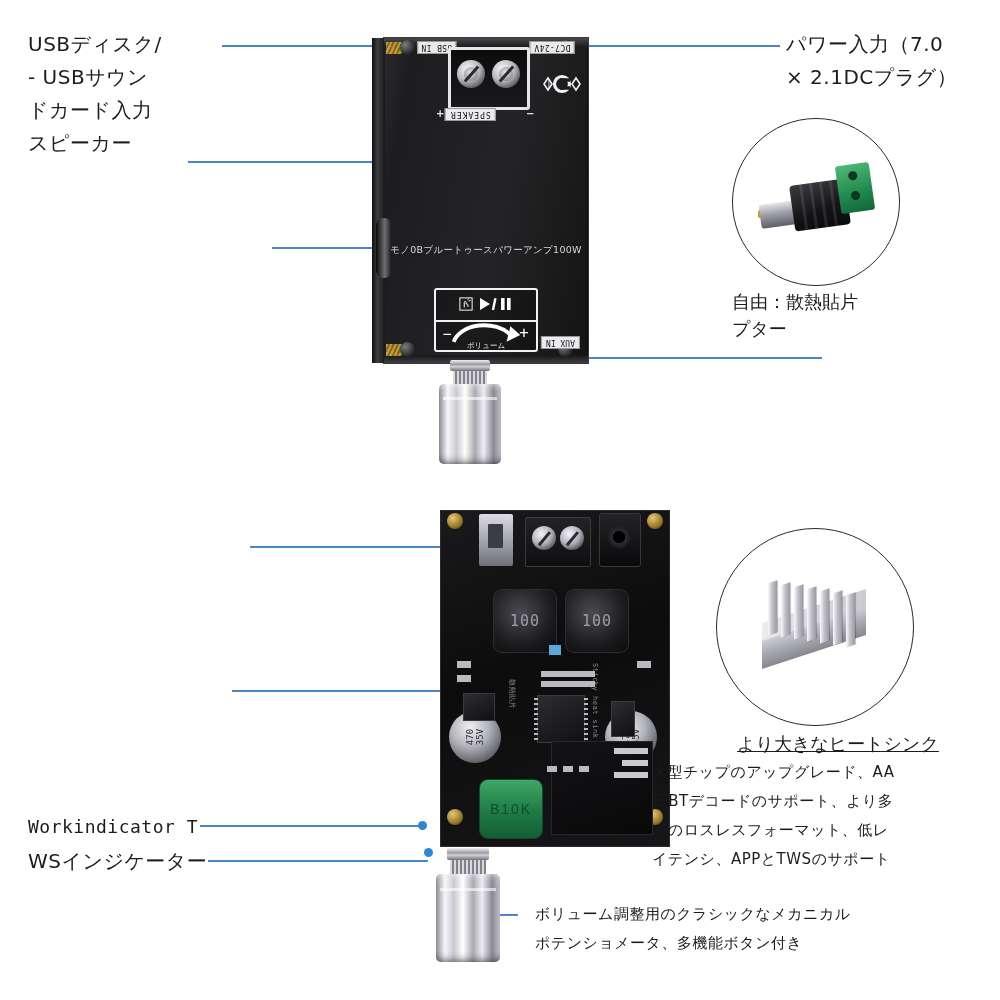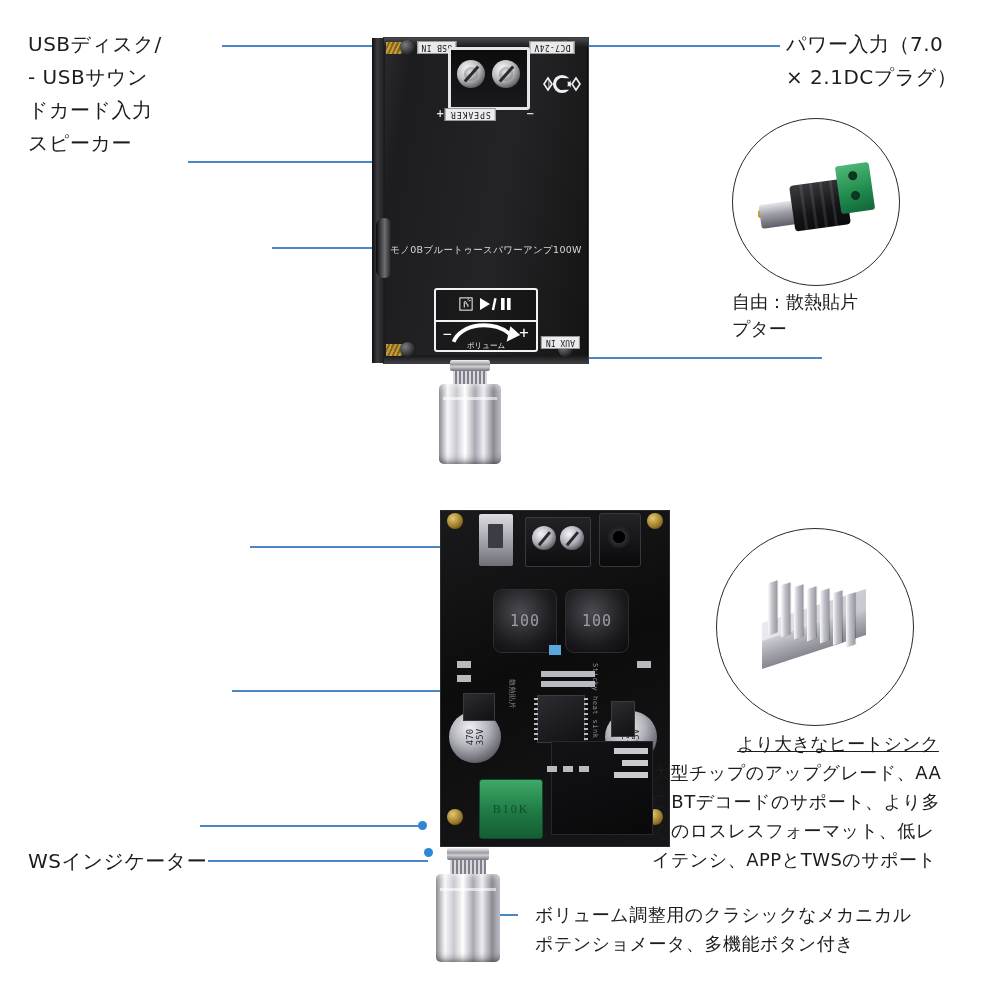--- a/index.html
+++ b/index.html
@@ -3,21 +3,21 @@
 <meta charset="utf-8">
 <title>Amplifier Board Infographic</title>
 <style>
   html,body{margin:0;padding:0;background:#fff;}
   body{width:1000px;height:1000px;position:relative;overflow:hidden;
        font-family:"DejaVu Sans","Liberation Sans",sans-serif;color:#1a1a1a;}
   #stage{position:absolute;inset:0;width:1000px;height:1000px;}
 
   .cap{position:absolute;font-size:20px;line-height:33px;white-space:pre-line;
        letter-spacing:.5px;color:#1c1c1c;}
-  .cap.small{font-size:18px;line-height:29px;}
+  .cap.small{font-size:15px;line-height:29px;}
   .cap.mono{font-family:"DejaVu Sans Mono","Liberation Mono",monospace;font-size:18px;}
 
   
   .ln{position:absolute;background:#4a87c4;}
   .ln.h{height:1.6px;}
   .ln.v{width:1.6px;}
   .ln.thick{background:#1f6fb5;}
   .ln.h.thick{height:5px;}
   .ln.v.thick{width:5px;}
   .dot{position:absolute;width:9px;height:9px;border-radius:50%;
@@ -112,25 +112,25 @@
        background:radial-gradient(circle at 42% 36%,#4a4a50,#1b1b1e 62%,#0b0b0c);
        border:1px solid #2d2d31;color:#9d9da5;font-size:15px;
        display:flex;align-items:center;justify-content:center;
        font-family:"DejaVu Sans Mono","Liberation Mono",monospace;letter-spacing:1px;}
   .ecap{position:absolute;top:200px;width:52px;height:52px;border-radius:50%;
        background:radial-gradient(circle at 40% 32%,#f0f0f4,#b4b4bc 40%,#5b5b63 78%,#25252a);
        color:#2a2a30;font-size:9px;line-height:10px;text-align:center;
        display:flex;align-items:center;justify-content:center;
        font-family:"DejaVu Sans Mono","Liberation Mono",monospace;}
   .ecap span{transform:rotate(-90deg);white-space:pre-line;}
-  .pot{position:absolute;left:38px;top:268px;width:62px;height:58px;border-radius:3px;
+  .pot{position:absolute;left:38px;top:268px;width:62px;height:58px;border-radius:9px;
        background:linear-gradient(180deg,#3fa867,#1f7a45 55%,#145e34);
-       border:1px solid #0f4a29;color:#0e4f2c;font-size:12px;
+       border:1px solid #0f4a29;color:#0e4f2c;font-size:14px;
        display:flex;align-items:center;justify-content:center;letter-spacing:2px;
-       font-family:Liberation Serif, serif;}
+       font-family:Liberation Sans, sans-serif;}
   .btmod{position:absolute;left:110px;top:230px;width:100px;height:92px;
        background:linear-gradient(160deg,#131316,#09090a);border:1px solid #28282c;}
   .btmod .ant{position:absolute;right:4px;top:6px;width:34px;height:6px;background:#c9c9cf;}
   .ic{position:absolute;background:linear-gradient(150deg,#2c2c31,#111114);border:1px solid #3a3a40;}
   .ic.pins:before,.ic.pins:after{content:"";position:absolute;top:2px;bottom:2px;width:4px;
        background:repeating-linear-gradient(180deg,#b9b9c0 0 2px,transparent 2px 5px);}
   .ic.pins:before{left:-4px;} .ic.pins:after{right:-4px;}
   .smd{position:absolute;background:#b9b9c0;}
   .pcbtxt{position:absolute;color:#8e8e96;font-size:7px;letter-spacing:.5px;
        font-family:"DejaVu Sans Mono","Liberation Mono",monospace;white-space:nowrap;}
@@ -361,20 +361,21 @@
     <div class="smd" style="left:138px;top:255px;width:10px;height:6px;"></div>
     <div class="smd" style="left:108px;top:134px;width:12px;height:10px;background:#5aa7e0;"></div>
   </div>
 
   <div class="knob" style="left:425px;top:848px;width:86px;height:120px;">
     <div class="nut" style="top:0;width:42px;height:12px;border-radius:2px;"></div>
     <div class="ring" style="top:12px;width:36px;height:14px;"></div>
     <div class="body" style="top:26px;width:64px;height:88px;"></div>
   </div>
 
+  <div class="cap mono" style="left:28px;top:810px;width:230px;">Workindicator T</div>
   <div class="cap" style="left:28px;top:845px;width:240px;">WSインジケーター</div>
   <div class="cap small" style="left:652px;top:758px;width:348px;">大型チップのアップグレード、AA
 C BTデコードのサポート、より多
 くのロスレスフォーマット、低レ
 イテンシ、APPとTWSのサポート</div>
   <div class="cap small" style="left:518px;top:900px;width:480px;margin-left:17px;">ボリューム調整用のクラシックなメカニカル
 ポテンショメータ、多機能ボタン付き</div>
 
   <div class="inset" style="left:716px;top:528px;width:196px;height:196px;"></div>
   <div class="hs" style="left:758px;top:576px;width:120px;height:100px;">

